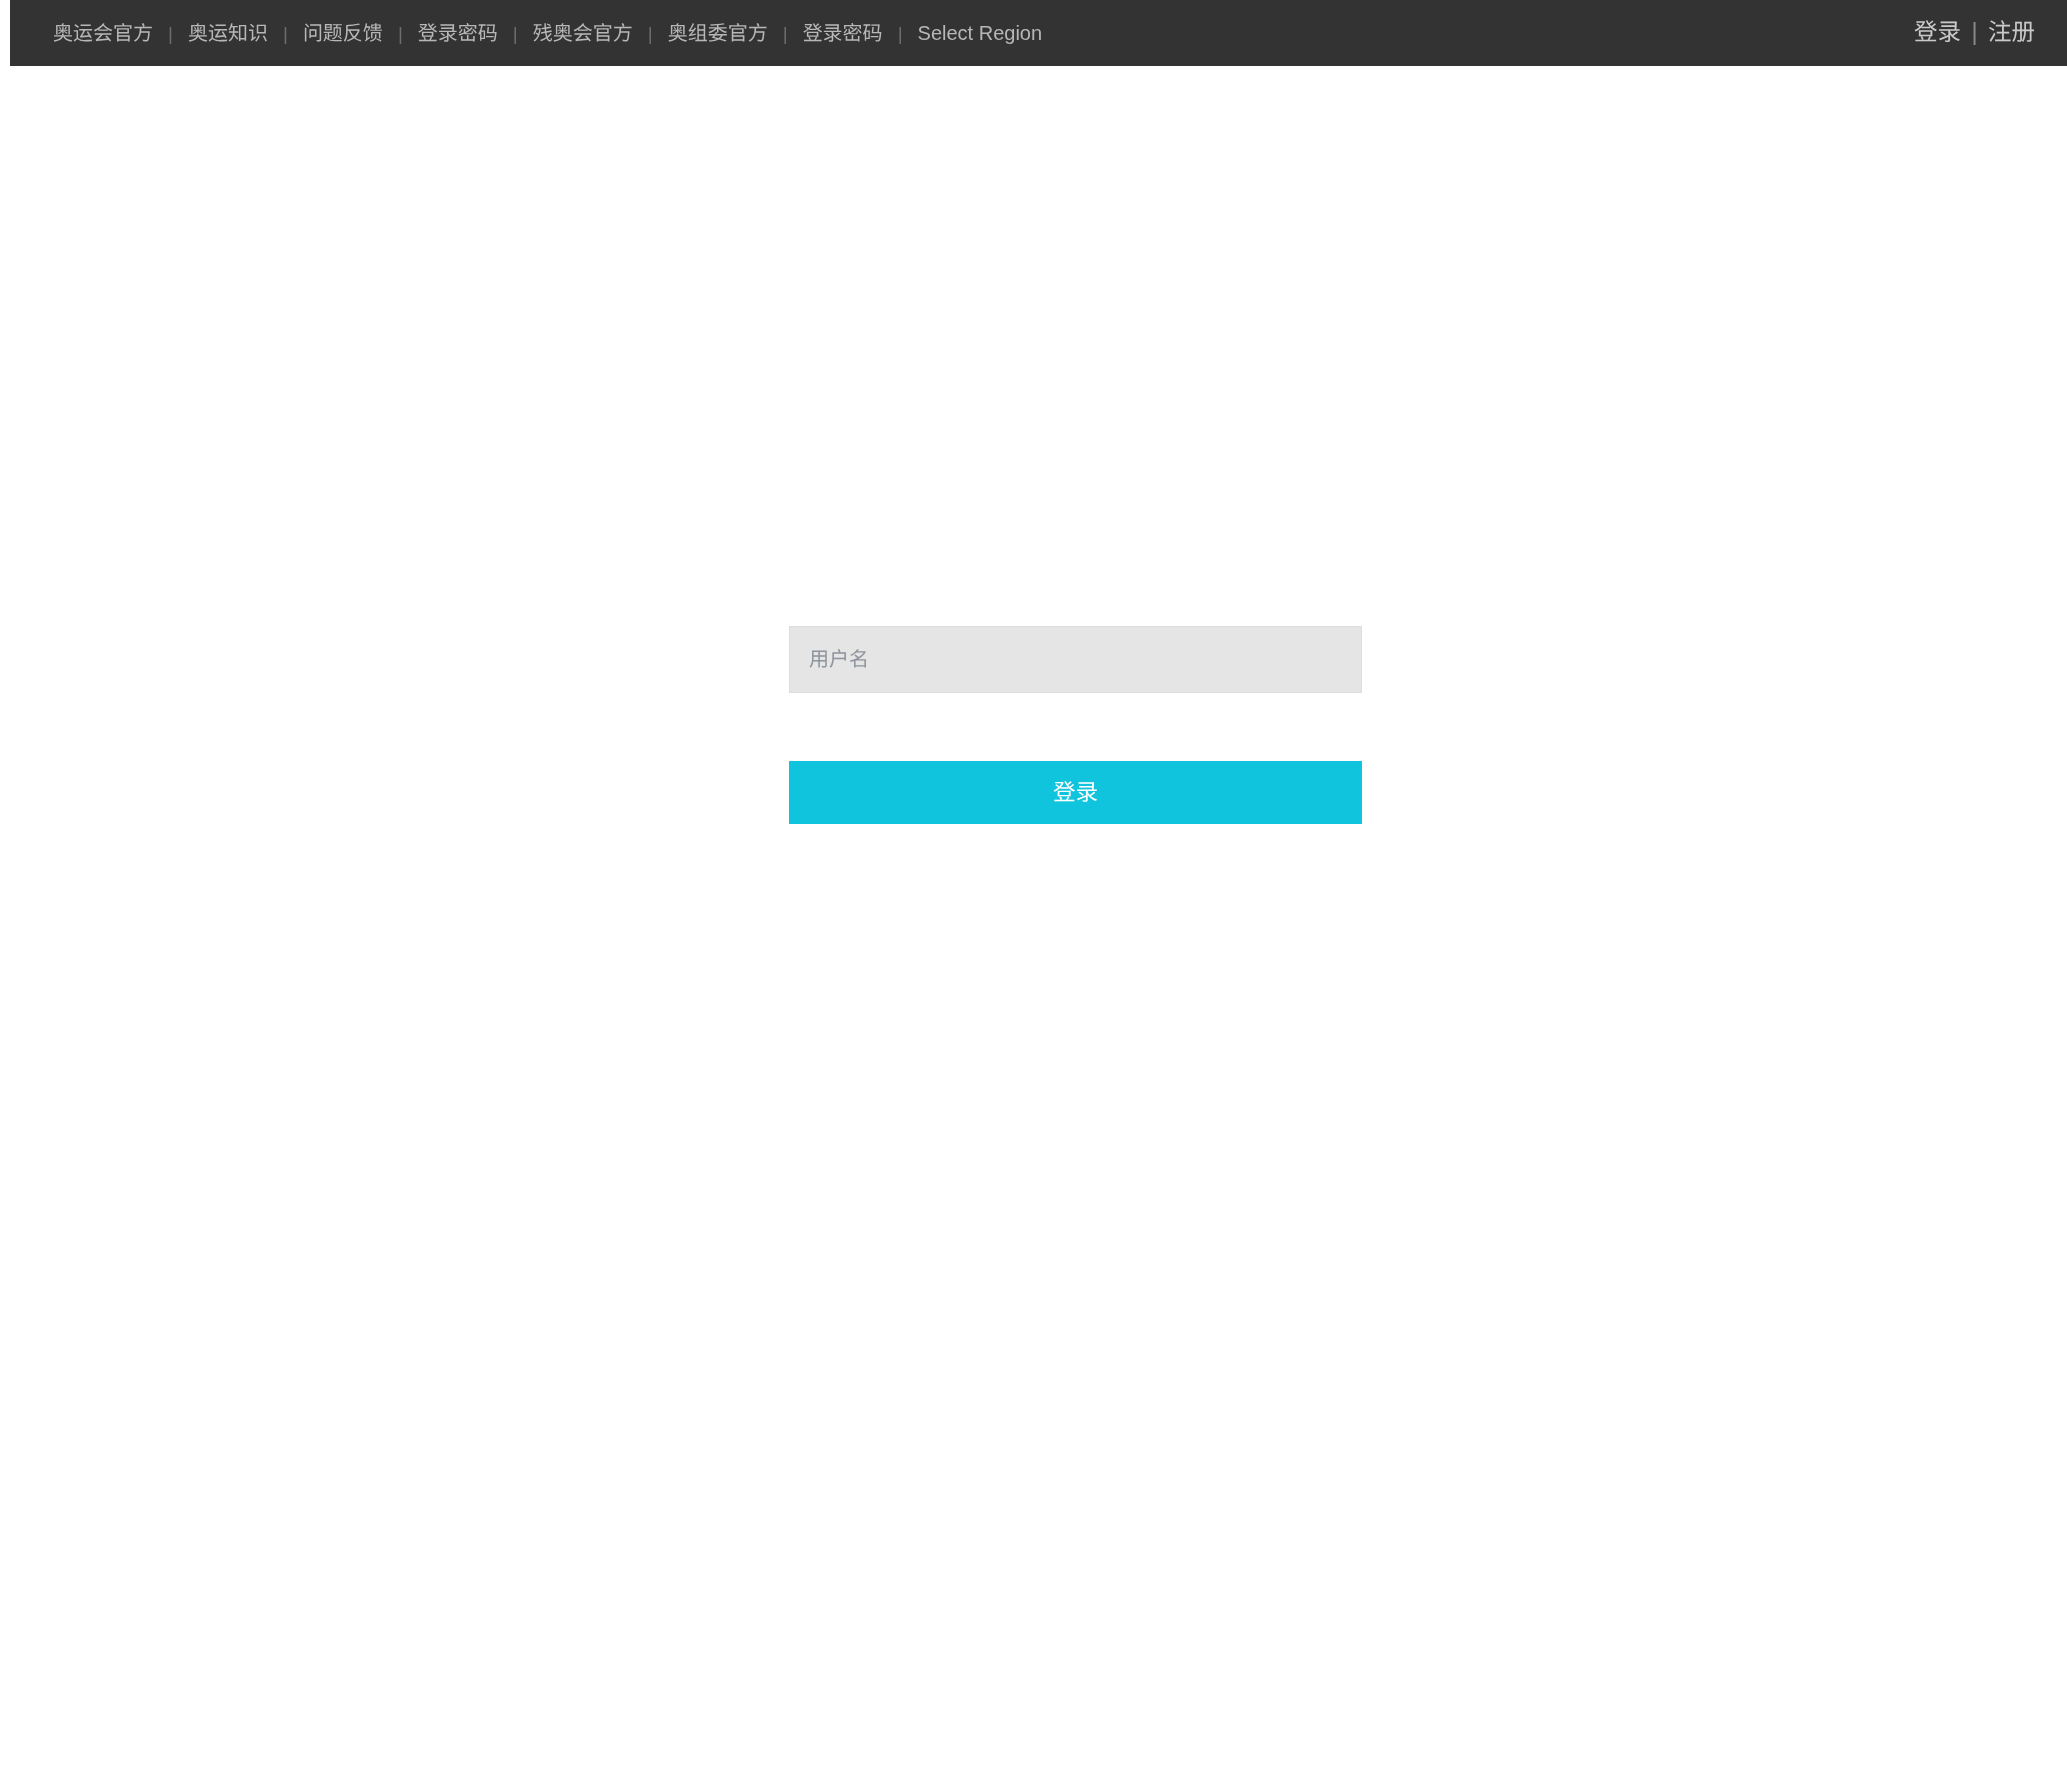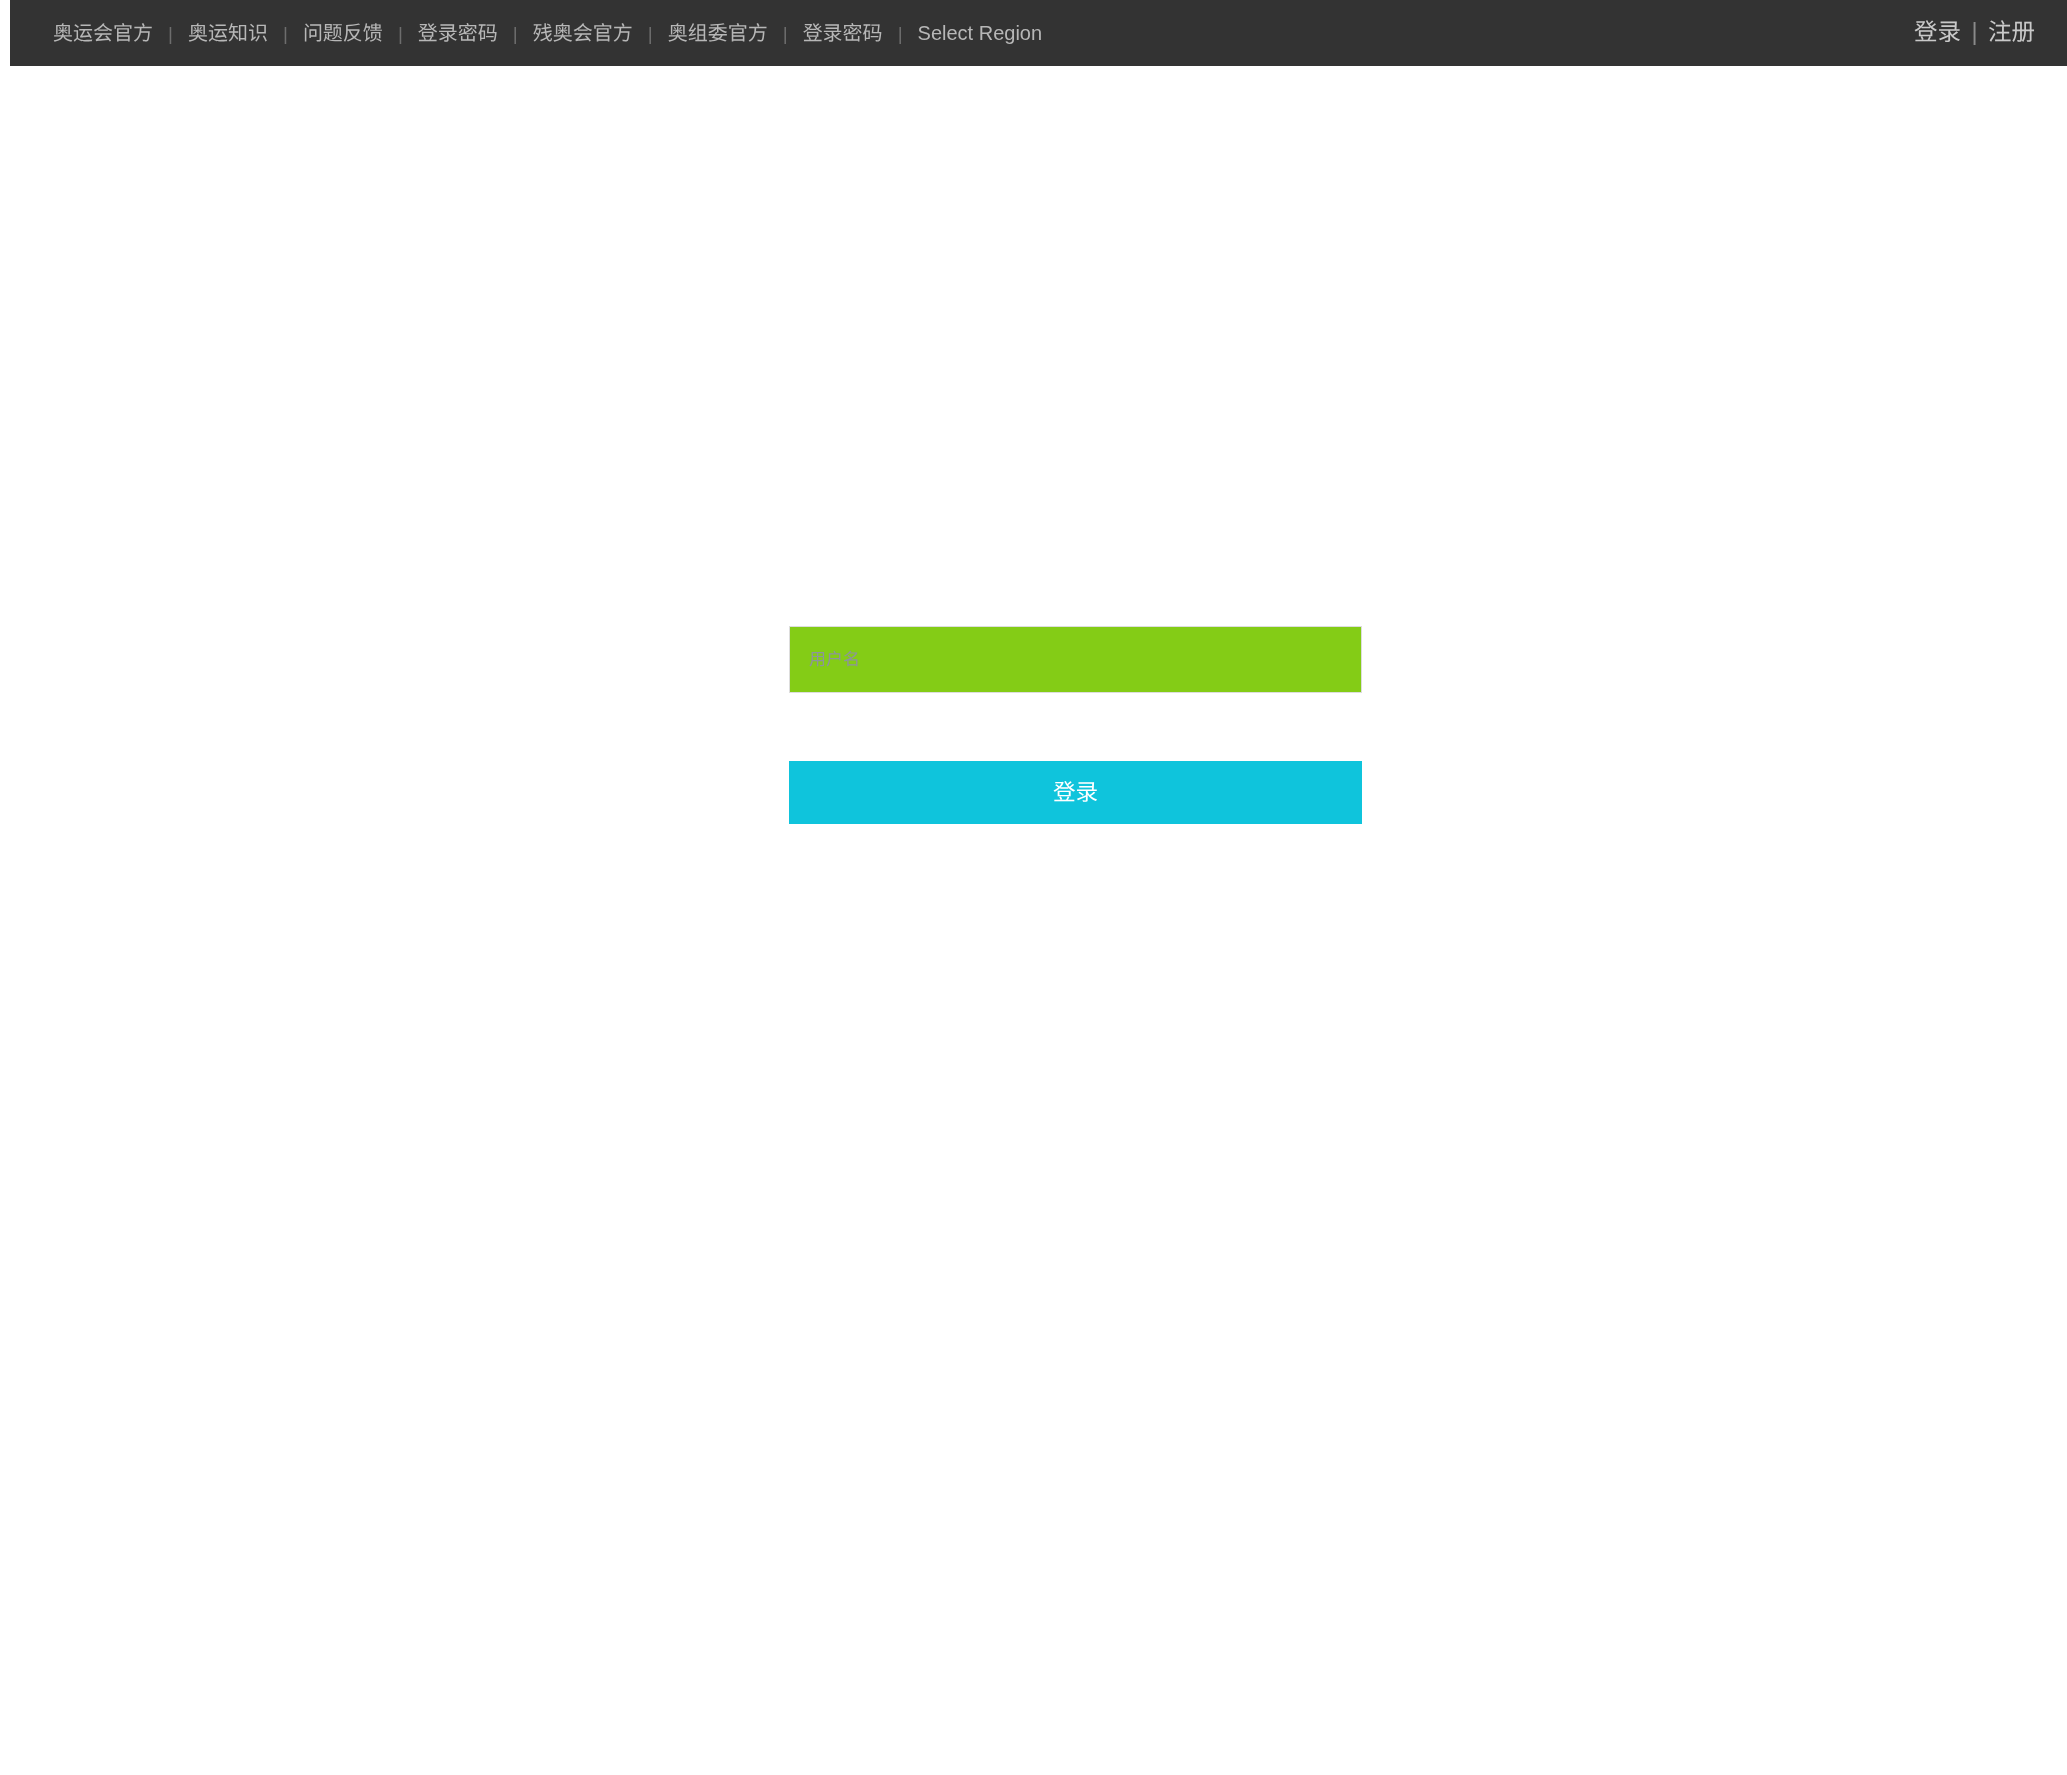--- a/index.html
+++ b/index.html
@@ -78,24 +78,24 @@
     position: absolute;
     left: 789px;
     top: 626px;
     width: 573px;
   }
   .field {
     width: 573px;
     height: 67px;
     box-sizing: border-box;
     border: 0.9px solid #dddddd;
-    background: #84cc16;
+    background: #e5e5e5;
     display: block;
     font-family: "Liberation Sans", "DejaVu Sans", sans-serif;
-    font-size: 17px;
+    font-size: 20px;
     color: #444444;
     padding: 4px 19px;
     outline: none;
     border-radius: 0;
   }
   .field::placeholder {
     color: #8d949c;
     opacity: 1;
   }
   .field-gap { height: 29px; }

